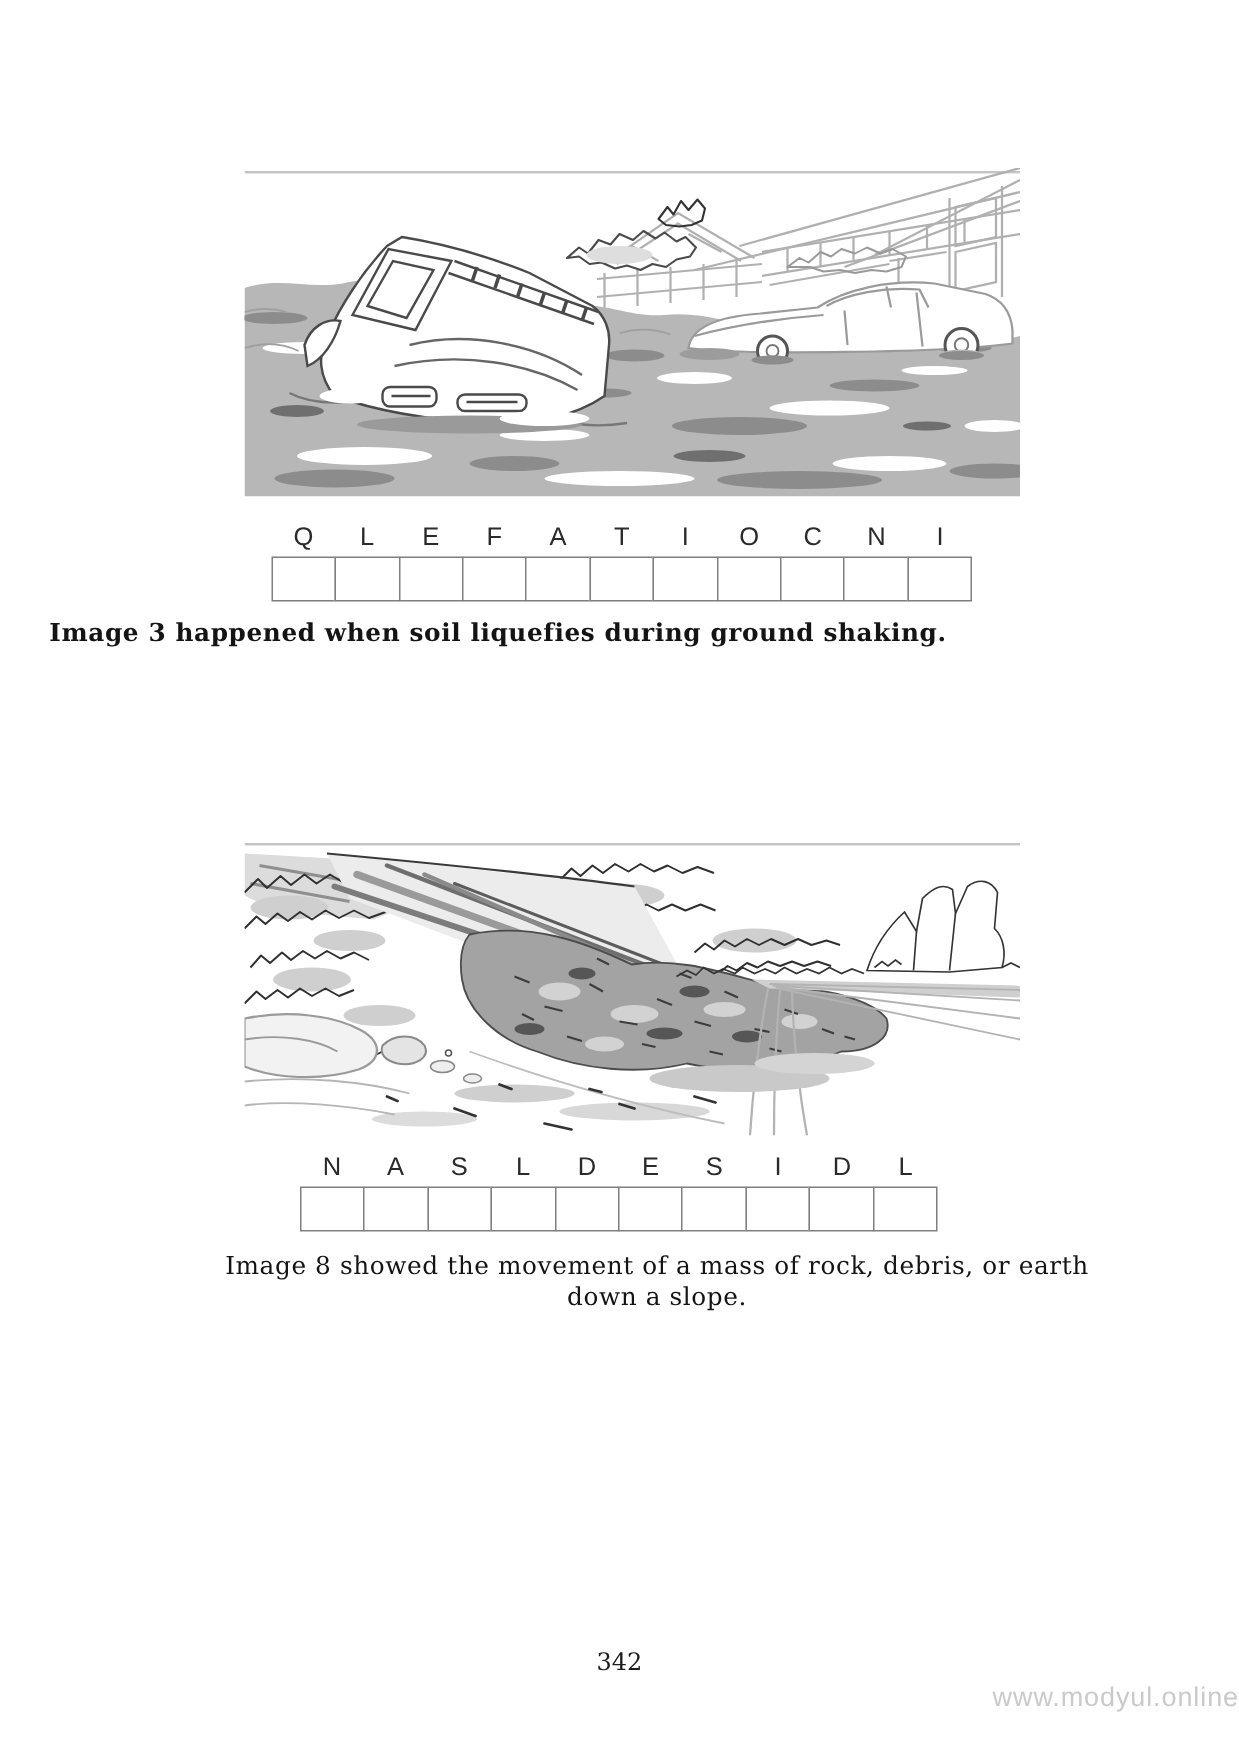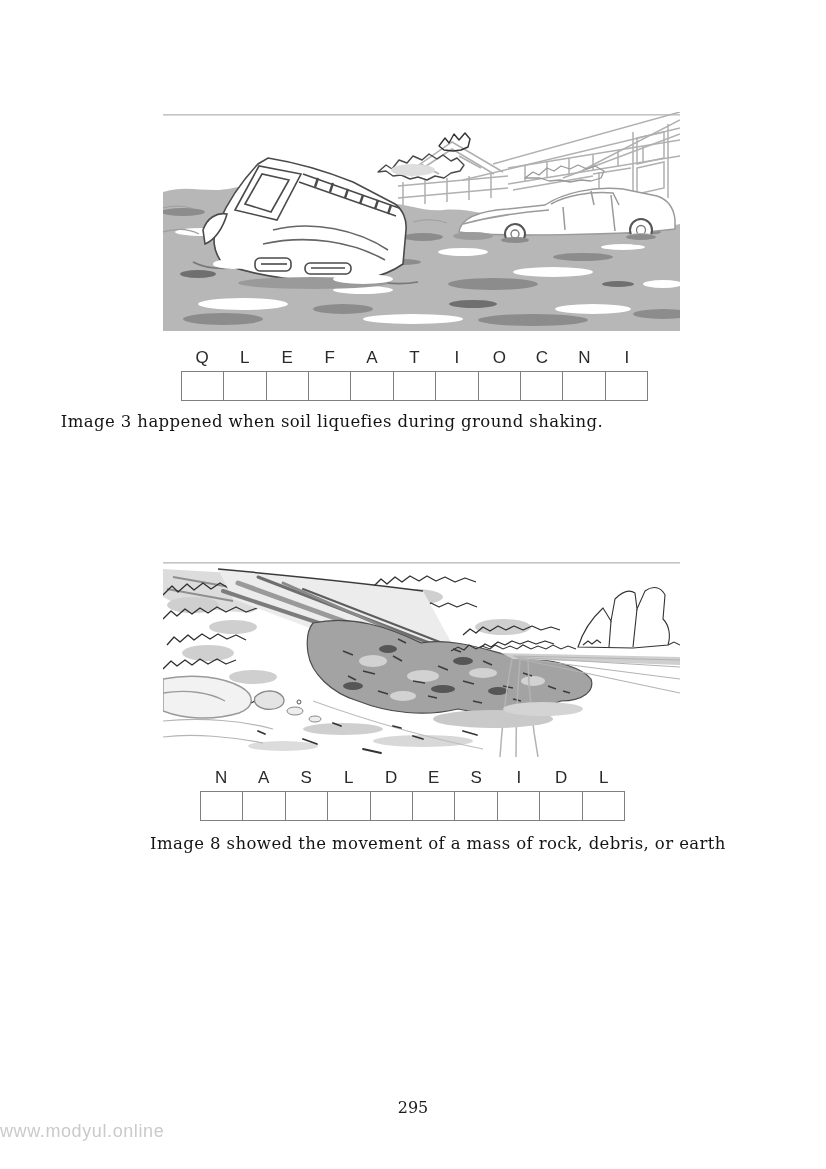--- a/index.html
+++ b/index.html
@@ -17,26 +17,26 @@
   .letters2{left:200px;top:768px;width:425px;}
 
   .boxes{position:absolute;display:flex;}
   .box{flex:1;height:28px;border:1px solid #7f7f7f;margin-left:-1px;background:#ffffff;}
   .box:first-child{margin-left:0;}
   .boxes1{left:181px;top:371px;width:467px;}
   .boxes2{left:200px;top:791px;width:425px;}
 
   .caption{position:absolute;text-align:center;color:#141414;font-size:16.5px;
            letter-spacing:0.4px;line-height:21px;}
-  .caption1{left:0;width:664px;top:411px;}
+  .caption1{left:0;width:664px;top:411px;font-weight:bold;}
   .caption2{left:138px;width:600px;top:833px;}
 
   .page-number{position:absolute;left:0;width:826px;top:1098px;text-align:center;
                font-size:16px;color:#1c1c1c;}
-  .watermark{position:absolute;left:0;width:826px;top:1121px;text-align:left;
+  .watermark{position:absolute;left:0;width:826px;top:1121px;text-align:right;
              font-family:"Liberation Sans", sans-serif;font-size:18px;
              color:#cacaca;letter-spacing:0.6px;}
 </style>
 </head>
 <body>
 
 <div class="page">
 
   <figure class="fig fig1" aria-label="Line drawing of a van and a car sunk into liquefied ground in front of houses">
     <svg width="517" height="219" viewBox="0 0 517 219">
@@ -287,18 +287,19 @@
     <div class="box"></div>
     <div class="box"></div>
     <div class="box"></div>
     <div class="box"></div>
     <div class="box"></div>
     <div class="box"></div>
   </div>
 
   <div class="caption caption2">
     <div>Image 8 showed the movement of a mass of rock, debris, or earth</div>
-  </div>
-
-  <div class="page-number">295</div>
+    <div>down a slope.</div>
+  </div>
+
+  <div class="page-number">342</div>
   <div class="watermark">www.modyul.online</div>
 
 </div>
 
 </body></html>

